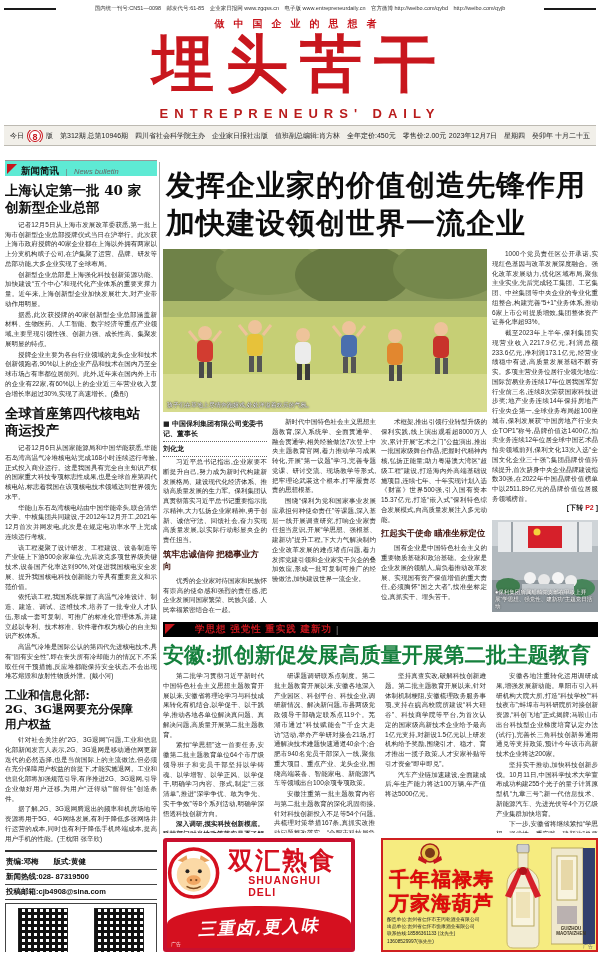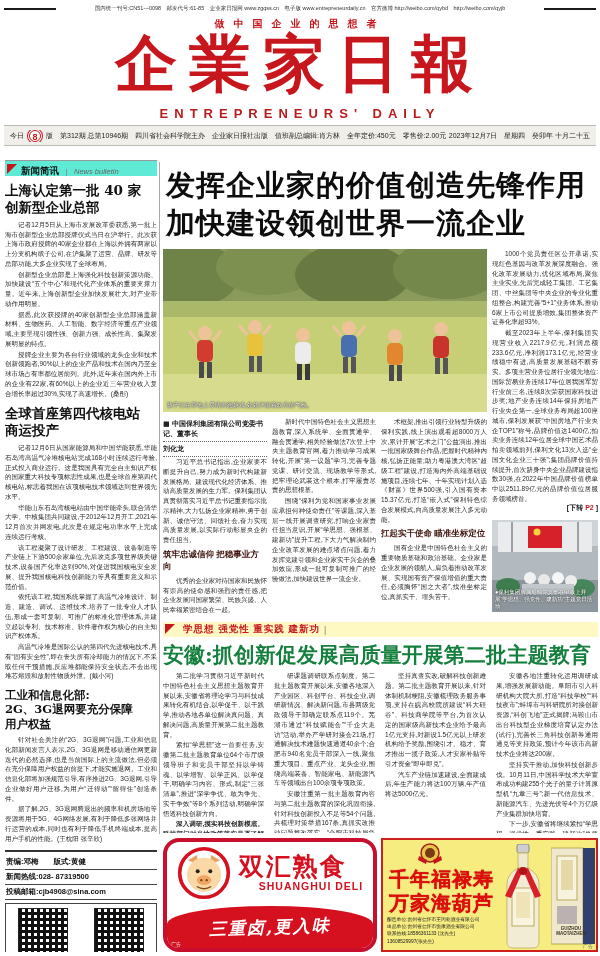--- a/index.html
+++ b/index.html
@@ -74,37 +74,37 @@
   .subhead { font-size:8.5px; font-weight:bold; color:#40150f; margin:4px 0 3px; }
   .continue { position:absolute; left:492px; top:503px; width:106px; text-align:right; font-size:7px; font-weight:bold; color:#111; }
   .continue .p2 { color:#c8161d; }
 
   .shipphoto { position:absolute; left:492px; top:520px; width:106px; height:92px; overflow:hidden; }
   .shipphoto svg { display:block; width:100%; height:100%; }
   .ship-caption { position:absolute; left:3px; bottom:2px; width:96%; color:#fff; font-size:5.5px; line-height:1.3;
     text-shadow:0 0 2px rgba(0,0,0,.9); }
 
   
-  .band { position:absolute; left:163px; top:622px; width:435px; height:15px; background:#fef9c3;
-    display:flex; align-items:center; padding-left:20px; }
+  .band { position:absolute; left:163px; top:622px; width:435px; height:15px; background:#000000;
+    display:flex; align-items:center; padding-left:32px; }
   .band-flag { position:absolute; left:2px; top:2px; width:0; height:0;
     border-top:10px solid #c8161d; border-right:10px solid transparent; }
   .band-text { color:#c8161d; font-weight:bold; font-size:9.5px; letter-spacing:1px; }
   .band-div { color:#888; font-size:9px; margin-left:4px; }
 
   .anhui-headline { position:absolute; left:163px; top:641px; width:435px; font-weight:bold; color:#15803d;
     font-size:21px; font-family:"DejaVu Serif", serif; white-space:nowrap; }
 
   .acol { position:absolute; top:671px; height:162px; width:101px; overflow:hidden; }
   .ac1 { left:163px; } .ac2 { left:274px; } .ac3 { left:385px; } .ac4 { left:496px; width:102px; }
   .lead-in { font-weight:bold; }
 
   
-  .ad-sh { position:absolute; left:163px; top:838px; width:214px; height:114px; border:4px solid #c8102e;
-    border-radius:16px; background:#fff; overflow:hidden; }
+  .ad-sh { position:absolute; left:163px; top:838px; width:192px; height:114px; border:4px solid #c8102e;
+    border-radius:3px; background:#fff; overflow:hidden; }
   .ad-sh-top { display:flex; align-items:center; justify-content:center; gap:8px; height:62px; }
   .ad-sh-cnwrap { text-align:left; }
   .ad-sh-cn { color:#d5101f; font-weight:bold; font-size:25px; letter-spacing:2px; line-height:1.05; font-family:"DejaVu Serif", serif; }
   .ad-sh-en { color:#d5101f; font-weight:bold; font-size:10.5px; letter-spacing:1px;padding-left:20px; }
   .ad-sh-band { position:absolute; left:0; right:0; bottom:0; height:42px; background:#d5101f;
     border-radius:50% 50% 0 0 / 18px 18px 0 0; display:flex; align-items:center; justify-content:center; }
   .ad-sh-slogan { color:#fff; font-weight:bold; font-size:17px; font-style:italic; letter-spacing:2px;
     font-family:"DejaVu Serif", serif; transform:rotate(-2deg); }
   .ad-label { position:absolute; font-size:5px; color:#666; }
   .ad-sh .ad-label { left:4px; bottom:1px; color:#fadadb; }
@@ -127,21 +127,21 @@
 
 <div id="page">
 
   <div class="topbar">
     <span class="rule"></span>
     <span class="tb-text">国内统一刊号:CN51—0098　邮发代号:61-85　企业家日报网 www.zgqss.cn　电子版 www.entrepreneurdaily.cn　官方微博 http://weibo.com/qybd　http://weibo.com/qyjb</span>
     <span class="rule"></span>
   </div>
 
   <div class="slogan">做中国企业的思想者</div>
-  <div class="masthead-cn">企業家日報</div>
+  <div class="masthead-cn">埋头苦干</div>
   <div class="masthead-en">ENTREPRENEURS' DAILY</div>
 
   <div class="dateline">
     <div class="dl-left">
       <span>今日</span>
       <span class="pageno">8</span>
       <span>版　第312期 总第10946期　四川省社会科学院主办　企业家日报社出版　值班副总编辑:肖方林　全年定价:450元　零售价:2.00元</span>
     </div>
     <div class="dl-right">2023年12月7日　星期四　癸卯年 十月二十五</div>
   </div>

